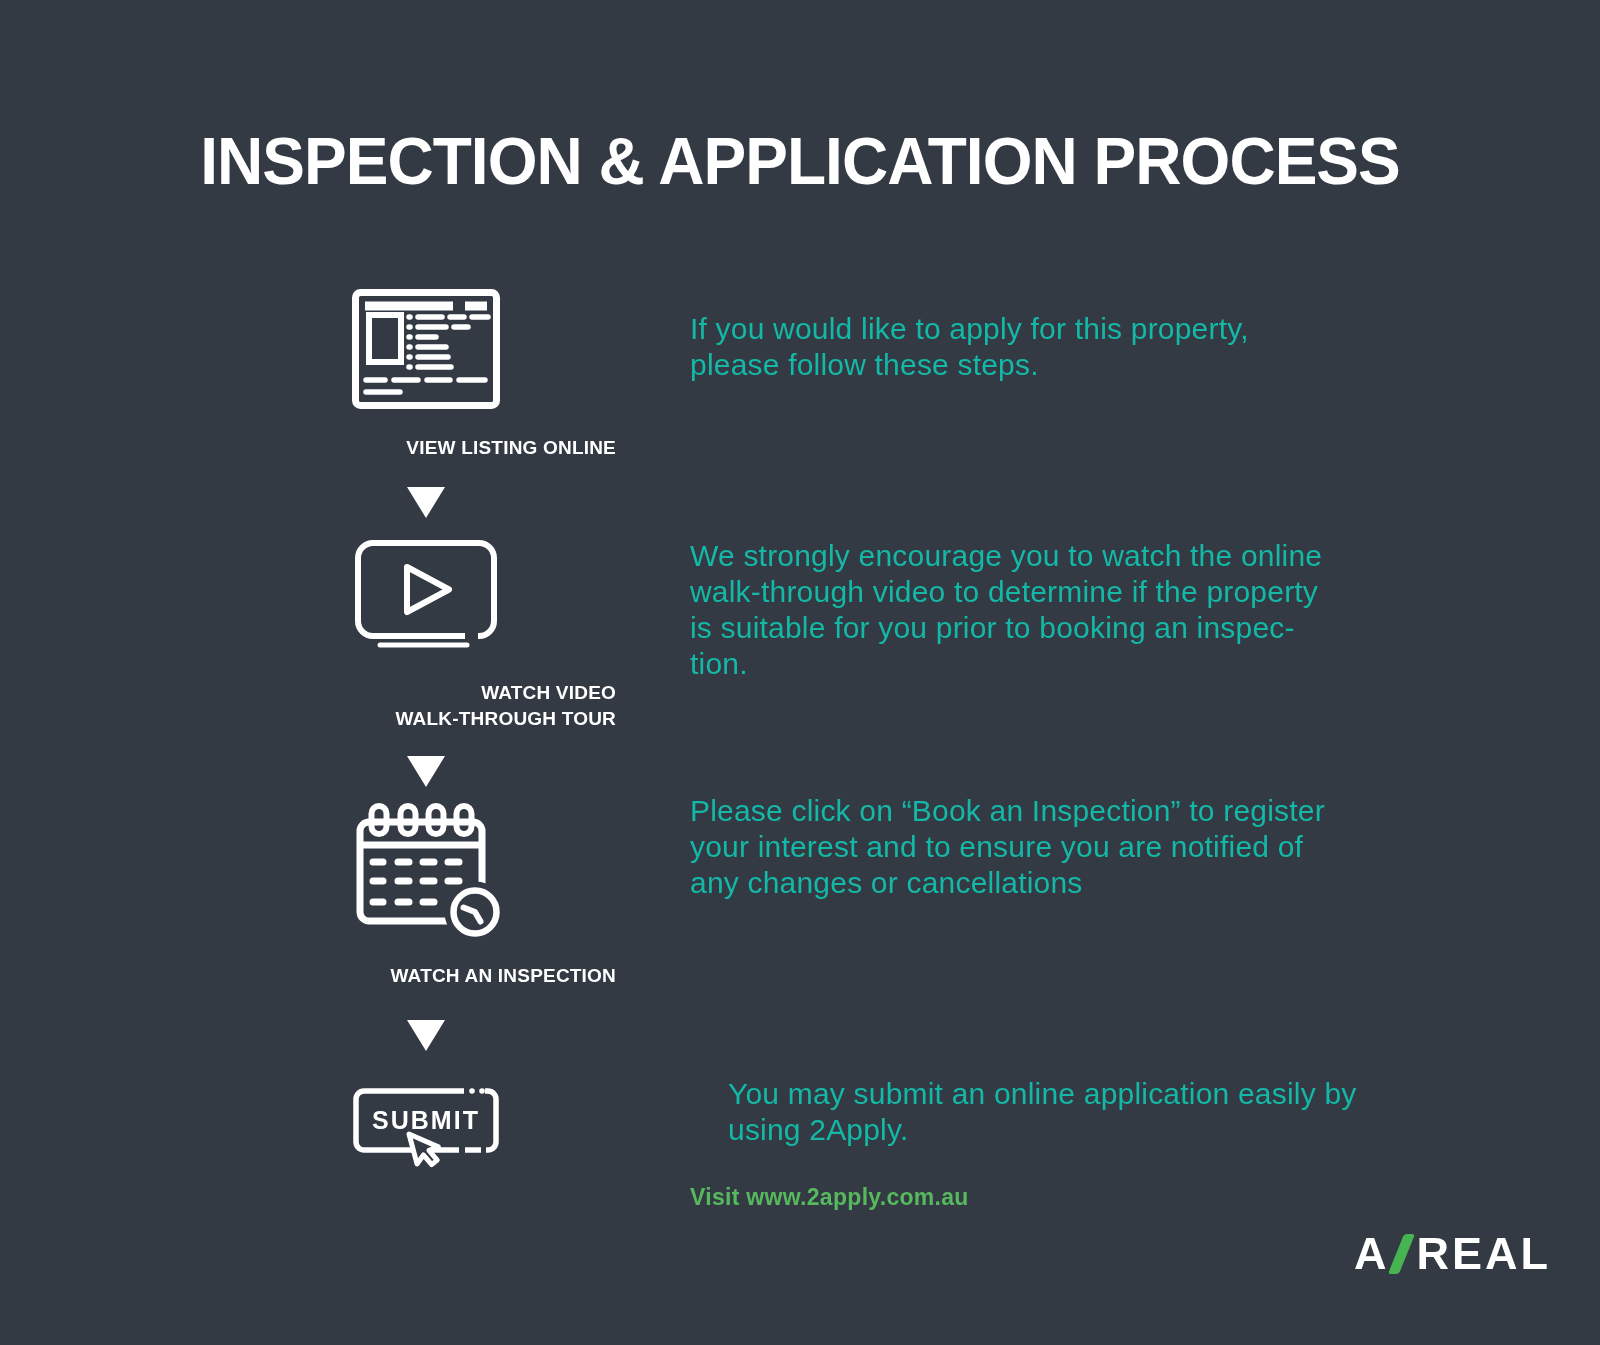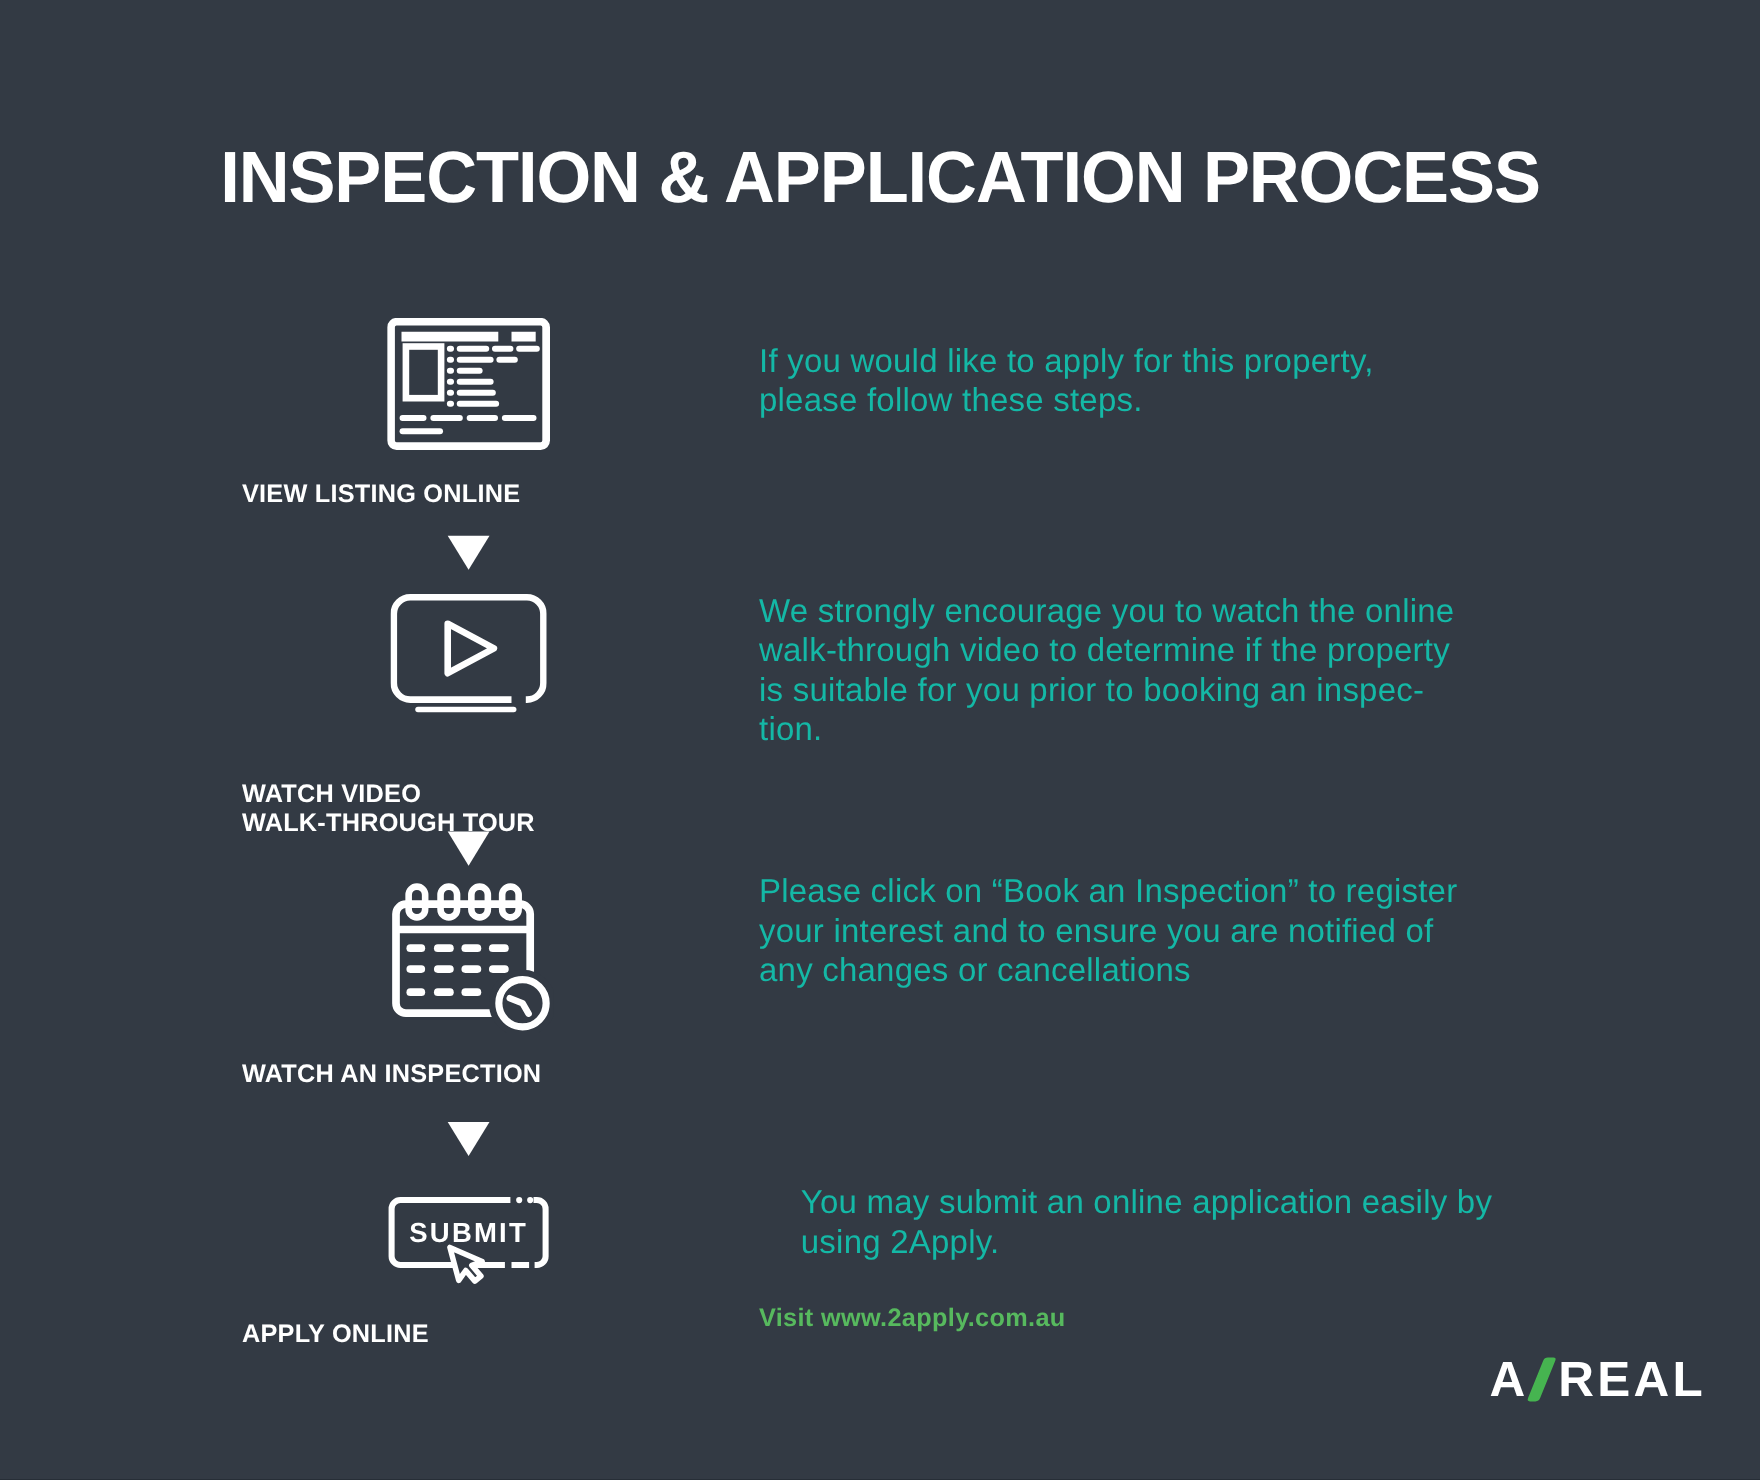--- a/index.html
+++ b/index.html
@@ -14,23 +14,23 @@
   .title{
     position:absolute;top:126px;left:0;width:1600px;
     text-align:center;
     color:#ffffff;font-weight:bold;font-size:66px;line-height:70px;
     letter-spacing:-1px;margin:0;
     transform:scaleX(0.97);transform-origin:center;
     white-space:nowrap;
   }
   .icon-wrap{position:absolute;}
   .step-label{
-    position:absolute;left:220px;width:380px;
-    text-align:left;color:#ffffff;font-weight:bold;
-    font-size:23px;line-height:26px;letter-spacing:0.2px;
+    position:absolute;left:236px;width:380px;
+    text-align:right;color:#ffffff;font-weight:bold;
+    font-size:19px;line-height:26px;letter-spacing:0.2px;
     white-space:pre-line;
   }
   .arrow-down{
     position:absolute;left:407px;width:0;height:0;
     border-left:19px solid transparent;
     border-right:19px solid transparent;
     border-top:31px solid #ffffff;
   }
   .desc{
     position:absolute;left:690px;width:760px;
@@ -98,21 +98,21 @@
   <div class="arrow-down" style="top:487px;"></div>
 
   <div class="icon-wrap" style="top:540px;left:355px;">
     <svg width="142" height="110" viewBox="0 0 142 110" fill="none" stroke="#ffffff">
       <rect x="3" y="3" width="136" height="93" rx="15" stroke-width="6"></rect>
       <line x1="110" y1="96" x2="123" y2="96" stroke="#333a44" stroke-width="8"></line>
       <path d="M52,27 L94,49.5 L52,72 Z" stroke-width="6" stroke-linejoin="round"></path>
       <line x1="25" y1="105" x2="112" y2="105" stroke-width="5" stroke-linecap="round"></line>
     </svg>
   </div>
-  <div class="step-label" style="top:680px;margin-top:28px;">WATCH VIDEO
+  <div class="step-label" style="top:680px;">WATCH VIDEO
 WALK-THROUGH TOUR</div>
   <div class="desc" style="top:538px;">We strongly encourage you to watch the online
 walk-through video to determine if the property
 is suitable for you prior to booking an inspec-
 tion.</div>
 
   <div class="arrow-down" style="top:756px;"></div>
 
   <div class="icon-wrap" style="top:802px;left:353px;">
     <svg width="150" height="137" viewBox="0 0 150 137" fill="none" stroke="#ffffff">
@@ -155,21 +155,20 @@
       <circle cx="121" cy="5" r="2.8" fill="#ffffff" stroke="none"></circle>
       <circle cx="131" cy="5" r="2.8" fill="#ffffff" stroke="none"></circle>
       <line x1="108" y1="64" x2="114" y2="64" stroke="#333a44" stroke-width="7"></line>
       <line x1="130" y1="64" x2="135" y2="64" stroke="#333a44" stroke-width="7"></line>
       <text x="75" y="43" text-anchor="middle" fill="#ffffff" stroke="none" font-family="Liberation Sans, sans-serif" font-size="25" font-weight="bold" letter-spacing="2">SUBMIT</text>
       <g transform="translate(58,48) rotate(-15)">
         <path d="M0,0 L0,31 L8.5,24 L14,35.5 L20.5,32.5 L15,21 L25,20 Z" fill="#333a44" stroke-width="5" stroke-linejoin="round"></path>
       </g>
     </svg>
   </div>
-  <div class="step-label" style="top:1199px;">APPLY ONLINE</div>
   <div class="desc" style="top:1076px;margin-left:38px;">You may submit an online application easily by
 using 2Apply.</div>
   <div class="note" style="top:1184px;">Visit www.2apply.com.au</div>
 
   <div class="logo">
     <span>A</span>
     <span class="logo-slash"></span>
     <span>REAL</span>
   </div>
 

